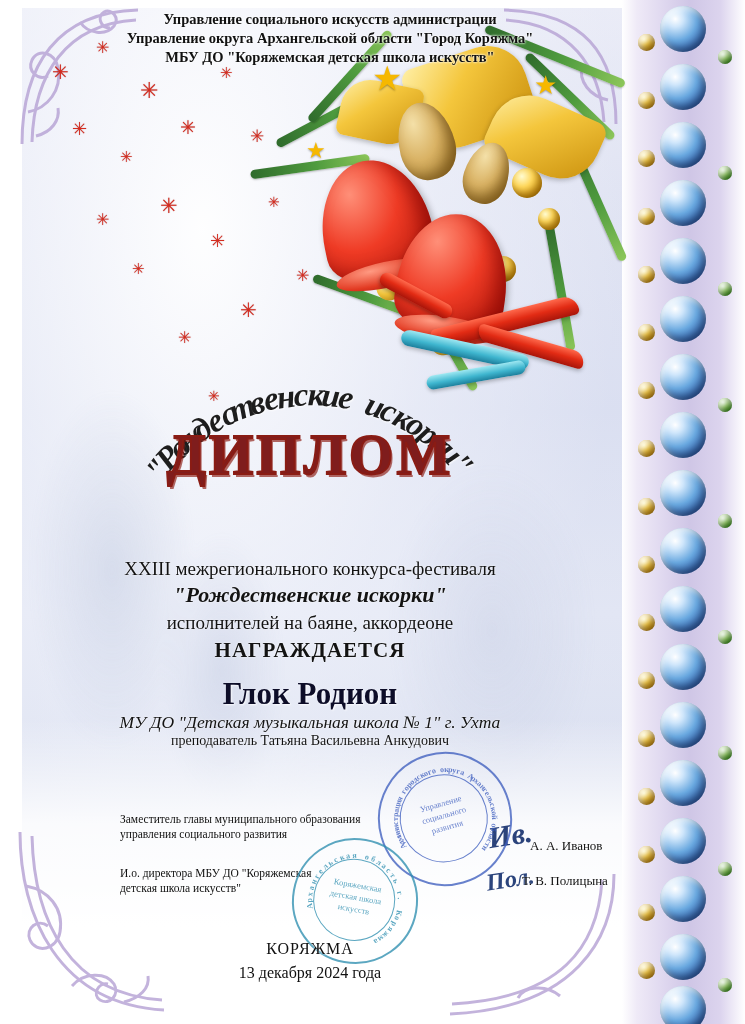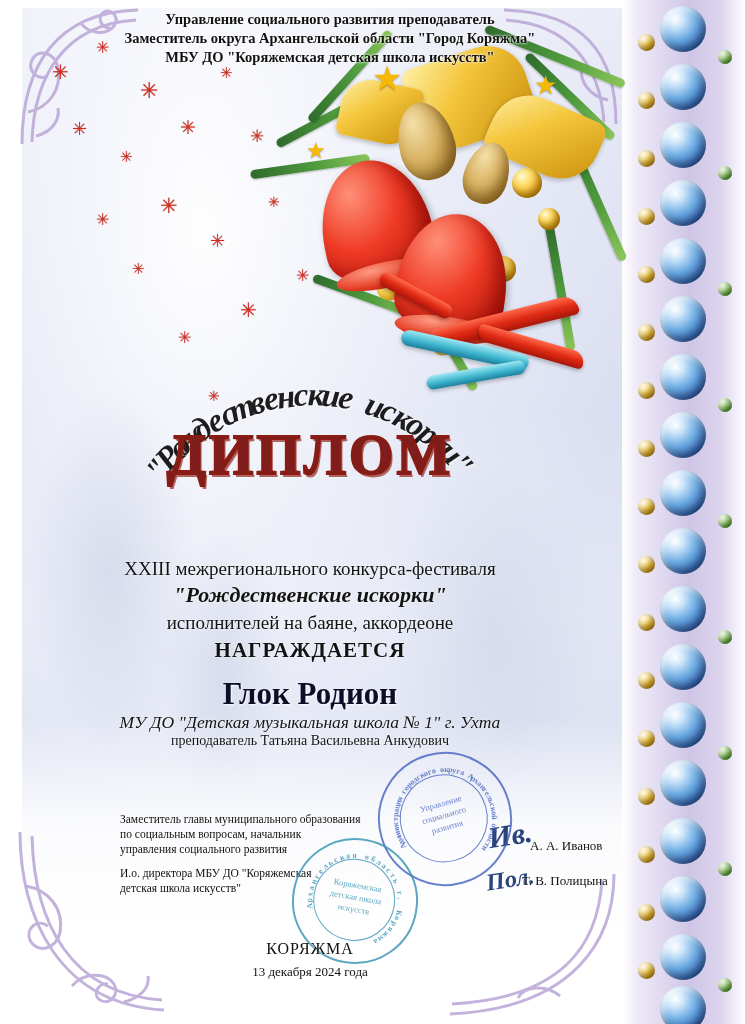--- a/index.html
+++ b/index.html
@@ -357,21 +357,21 @@
   .footer {
     position: absolute;
     left: 0;
     width: 620px;
     text-align: center;
     font-family: "Liberation Serif", serif;
     color: #111111;
     text-shadow: 0 0 2px #ffffff;
   }
   .f1 { top: 940px; font-size: 16px; letter-spacing: 1px; }
-  .f2 { top: 964px; font-size: 13px; }
+  .f2 { top: 964px; font-size: 16px; }
 </style>
 </head>
 <body>
 
 <div id="diploma">
 
   <div class="paper"></div>
   <div class="winter-trees"></div>
   <div class="snow-bottom"></div>
 
@@ -524,22 +524,22 @@
     </div>
 
     <div class="ribbon" style="left:150px; top:270px; width:150px; height:20px; transform:rotate(-14deg); border-radius:10px 30px 10px 30px;"></div>
     <div class="ribbon" style="left:196px; top:296px; width:110px; height:17px; transform:rotate(16deg); border-radius:10px 30px 10px 30px;"></div>
     <div class="ribbon-teal" style="left:120px; top:300px; width:130px; height:16px; transform:rotate(12deg);"></div>
     <div class="ribbon-teal" style="left:146px; top:326px; width:100px; height:14px; transform:rotate(-10deg);"></div>
     <div class="ribbon" style="left:96px; top:246px; width:80px; height:15px; transform:rotate(28deg);"></div>
   </div>
 
   <div class="header">
-    <div>Управление социального развития преподаватель</div>
-    <div>Заместитель округа Архангельской области "Город Коряжма"</div>
+    <div>Управление социального искусств администрации</div>
+    <div>Управление округа Архангельской области "Город Коряжма"</div>
     <div>МБУ ДО "Коряжемская детская школа искусств"</div>
   </div>
 
   <div class="title-arc">
 
   <span style="left: 116.338px; top: 109.946px; transform: translate(-50%, -50%) rotate(-52deg);">"</span>
       <span style="left: 126.081px; top: 98.4236px; transform: translate(-50%, -50%) rotate(-47.5652deg);">Р</span>
       <span style="left: 136.686px; top: 87.6892px; transform: translate(-50%, -50%) rotate(-43.1304deg);">о</span>
       <span style="left: 148.089px; top: 77.8068px; transform: translate(-50%, -50%) rotate(-38.6957deg);">ж</span>
       <span style="left: 160.222px; top: 68.8358px; transform: translate(-50%, -50%) rotate(-34.2609deg);">д</span>
@@ -569,21 +569,20 @@
   <div class="line-normal l1">XXIII межрегионального конкурса-фестиваля</div>
   <div class="line-normal l2">"Рождественские искорки"</div>
   <div class="line-normal l3">исполнителей на баяне, аккордеоне</div>
   <div class="line-normal l4">НАГРАЖДАЕТСЯ</div>
   <div class="laureate">Глок Родион</div>
   <div class="line-normal l5">МУ ДО "Детская музыкальная школа № 1" г. Ухта</div>
   <div class="line-normal l6">преподаватель Татьяна Васильевна Анкудович</div>
 
   <div class="sig-block sig1">
     <div>Заместитель главы муниципального образования</div>
-    <div>по социальным вопросам, начальник</div>
     <div>управления социального развития</div>
   </div>
   <div class="handwrite hw1">Ив.</div>
   <div class="sig-name sn1">А. А. Иванов</div>
 
   <div class="sig-block sig2">
     <div>И.о. директора МБУ ДО "Коряжемская</div>
     <div>детская школа искусств"</div>
   </div>
   <div class="handwrite hw2">Пол.</div>

